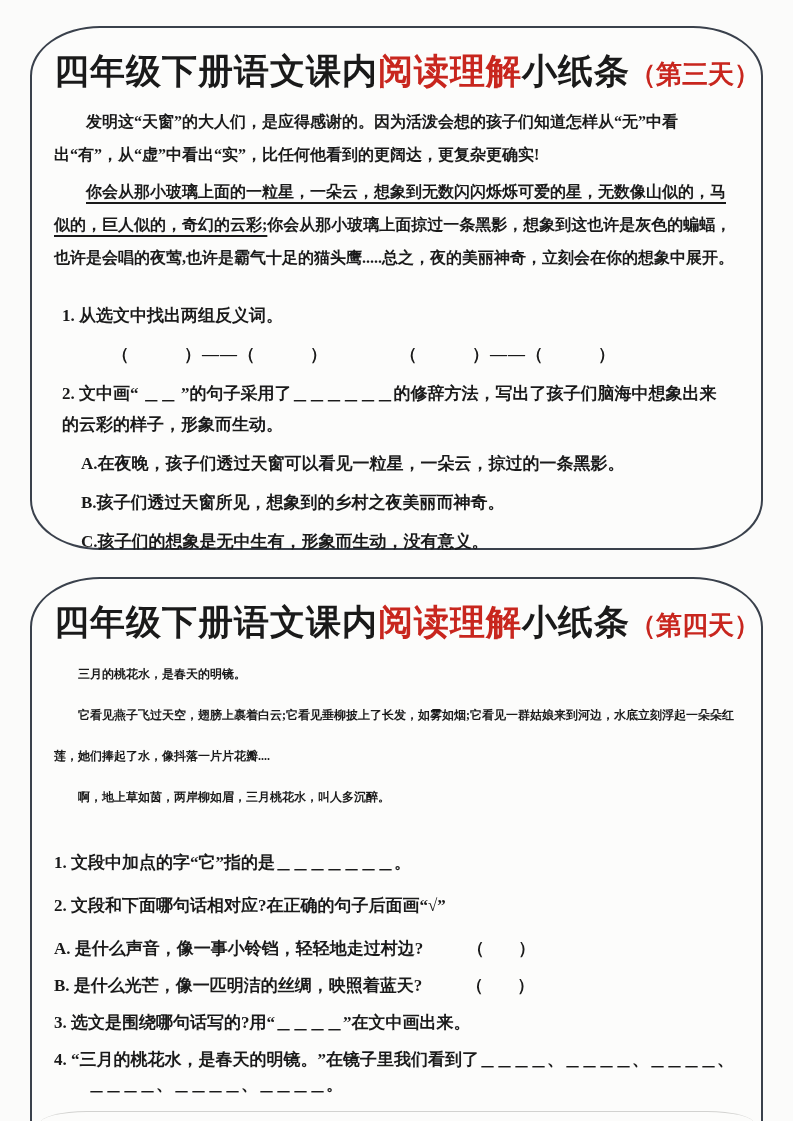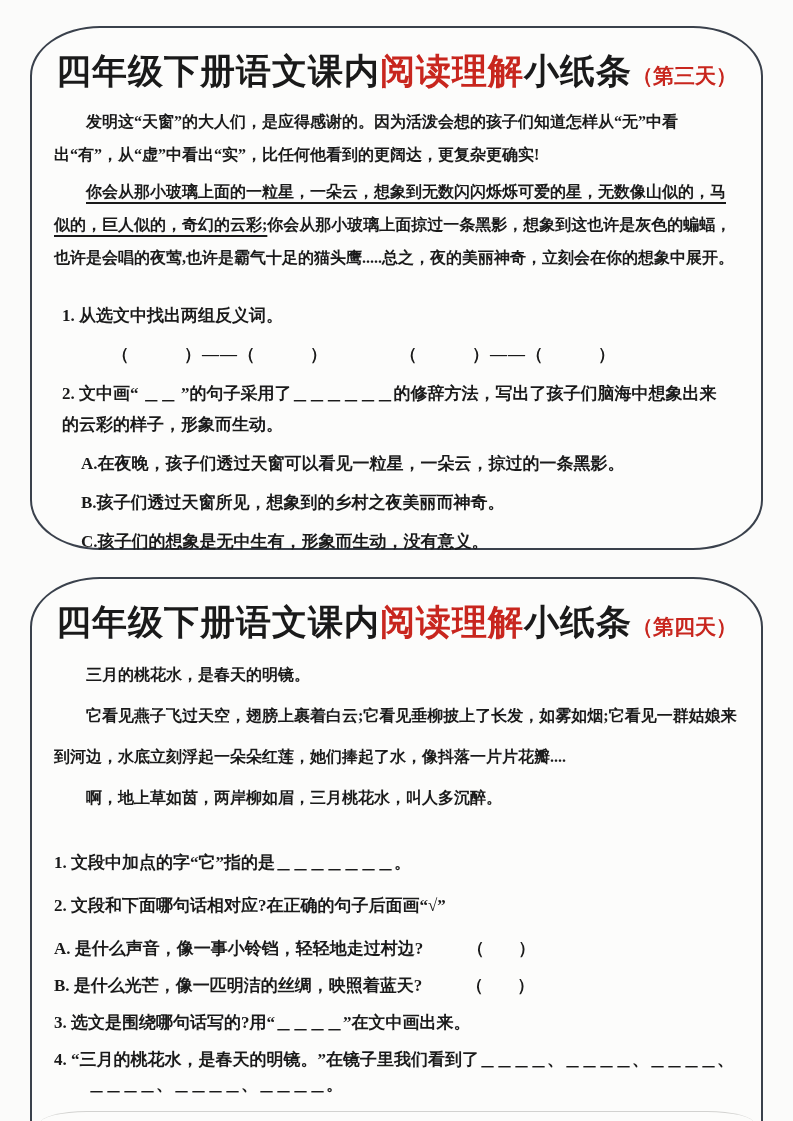--- a/index.html
+++ b/index.html
@@ -17,24 +17,24 @@
   }
   #panel1{top:26px;height:524px;}
   #panel2{top:577px;height:614px;}
   .title{
     text-align:center;white-space:nowrap;
     font-family:"Liberation Sans","DejaVu Sans",sans-serif;
     font-weight:900;font-size:35px;letter-spacing:1px;
     margin-top:10px;
   }
   .red{color:#c8261e;}
-  .day{font-size:21px;letter-spacing:0;font-weight:800;}
+  .day{font-size:26px;letter-spacing:0;font-weight:800;}
   .passage{font-weight:bold;}
   #panel1 .passage{font-size:16px;line-height:33px;margin-top:10px;}
-  #panel2 .passage{font-size:16px;line-height:41px;margin-top:8px;}
+  #panel2 .passage{font-size:12px;line-height:41px;margin-top:8px;}
   .para{margin:0;text-indent:2em;}
   #panel1 .para + .para{margin-top:4px;}
   .u{text-decoration:underline;text-underline-offset:5px;text-decoration-thickness:1.5px;}
   .questions{font-weight:bold;font-size:17px;}
   #panel1 .questions{margin-top:26px;line-height:31px;}
   .qline{margin:8px;}
   .blanks-row{margin:0 0 4px 58px;letter-spacing:1px;}
   .opts{margin-left:27px;}
   #panel2 .questions{margin-top:32px;line-height:25px;}
   #panel2 .q{margin:0 0 18px 0;}

